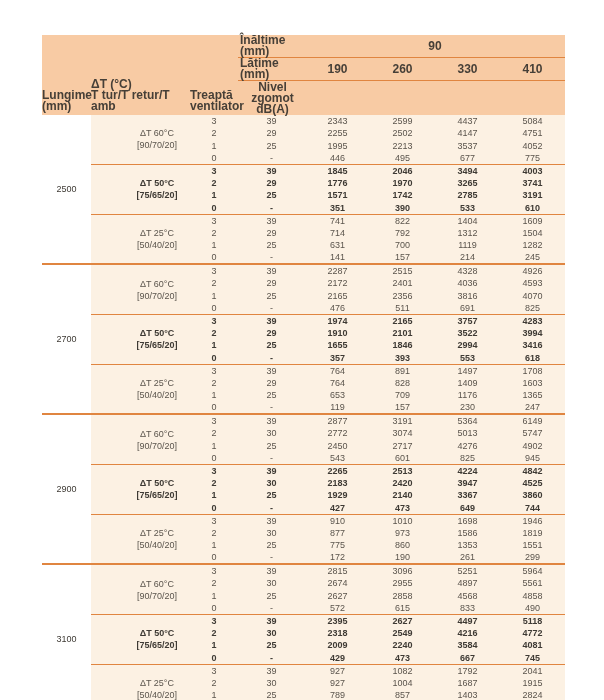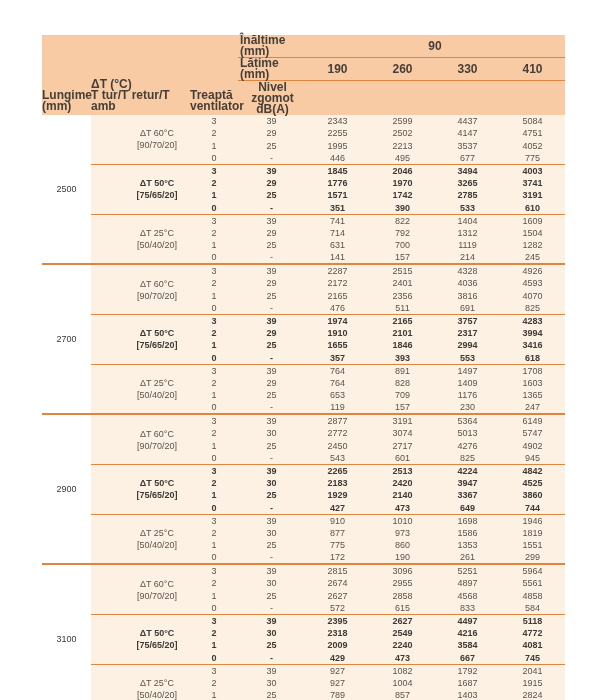--- a/index.html
+++ b/index.html
@@ -245,21 +245,21 @@
           <td>1974</td>
           <td>2165</td>
           <td>3757</td>
           <td>4283</td>
         </tr>
         <tr class="bold">
           <td>2</td>
           <td>29</td>
           <td>1910</td>
           <td>2101</td>
-          <td>2317</td>
+          <td>3522</td>
           <td>3994</td>
         </tr>
         <tr class="bold">
           <td>1</td>
           <td>25</td>
           <td>1655</td>
           <td>1846</td>
           <td>2994</td>
           <td>3416</td>
         </tr>
@@ -429,21 +429,21 @@
           <td>2858</td>
           <td>4568</td>
           <td>4858</td>
         </tr>
         <tr class="">
           <td>0</td>
           <td>-</td>
           <td>572</td>
           <td>615</td>
           <td>833</td>
-          <td>584</td>
+          <td>490</td>
         </tr>
         <tr class="bold block-start">
           <td rowspan="4" class="deltat">ΔT 50°C [75/65/20]</td>
           <td>3</td>
           <td>39</td>
           <td>2395</td>
           <td>2627</td>
           <td>4497</td>
           <td>5118</td>
         </tr>

